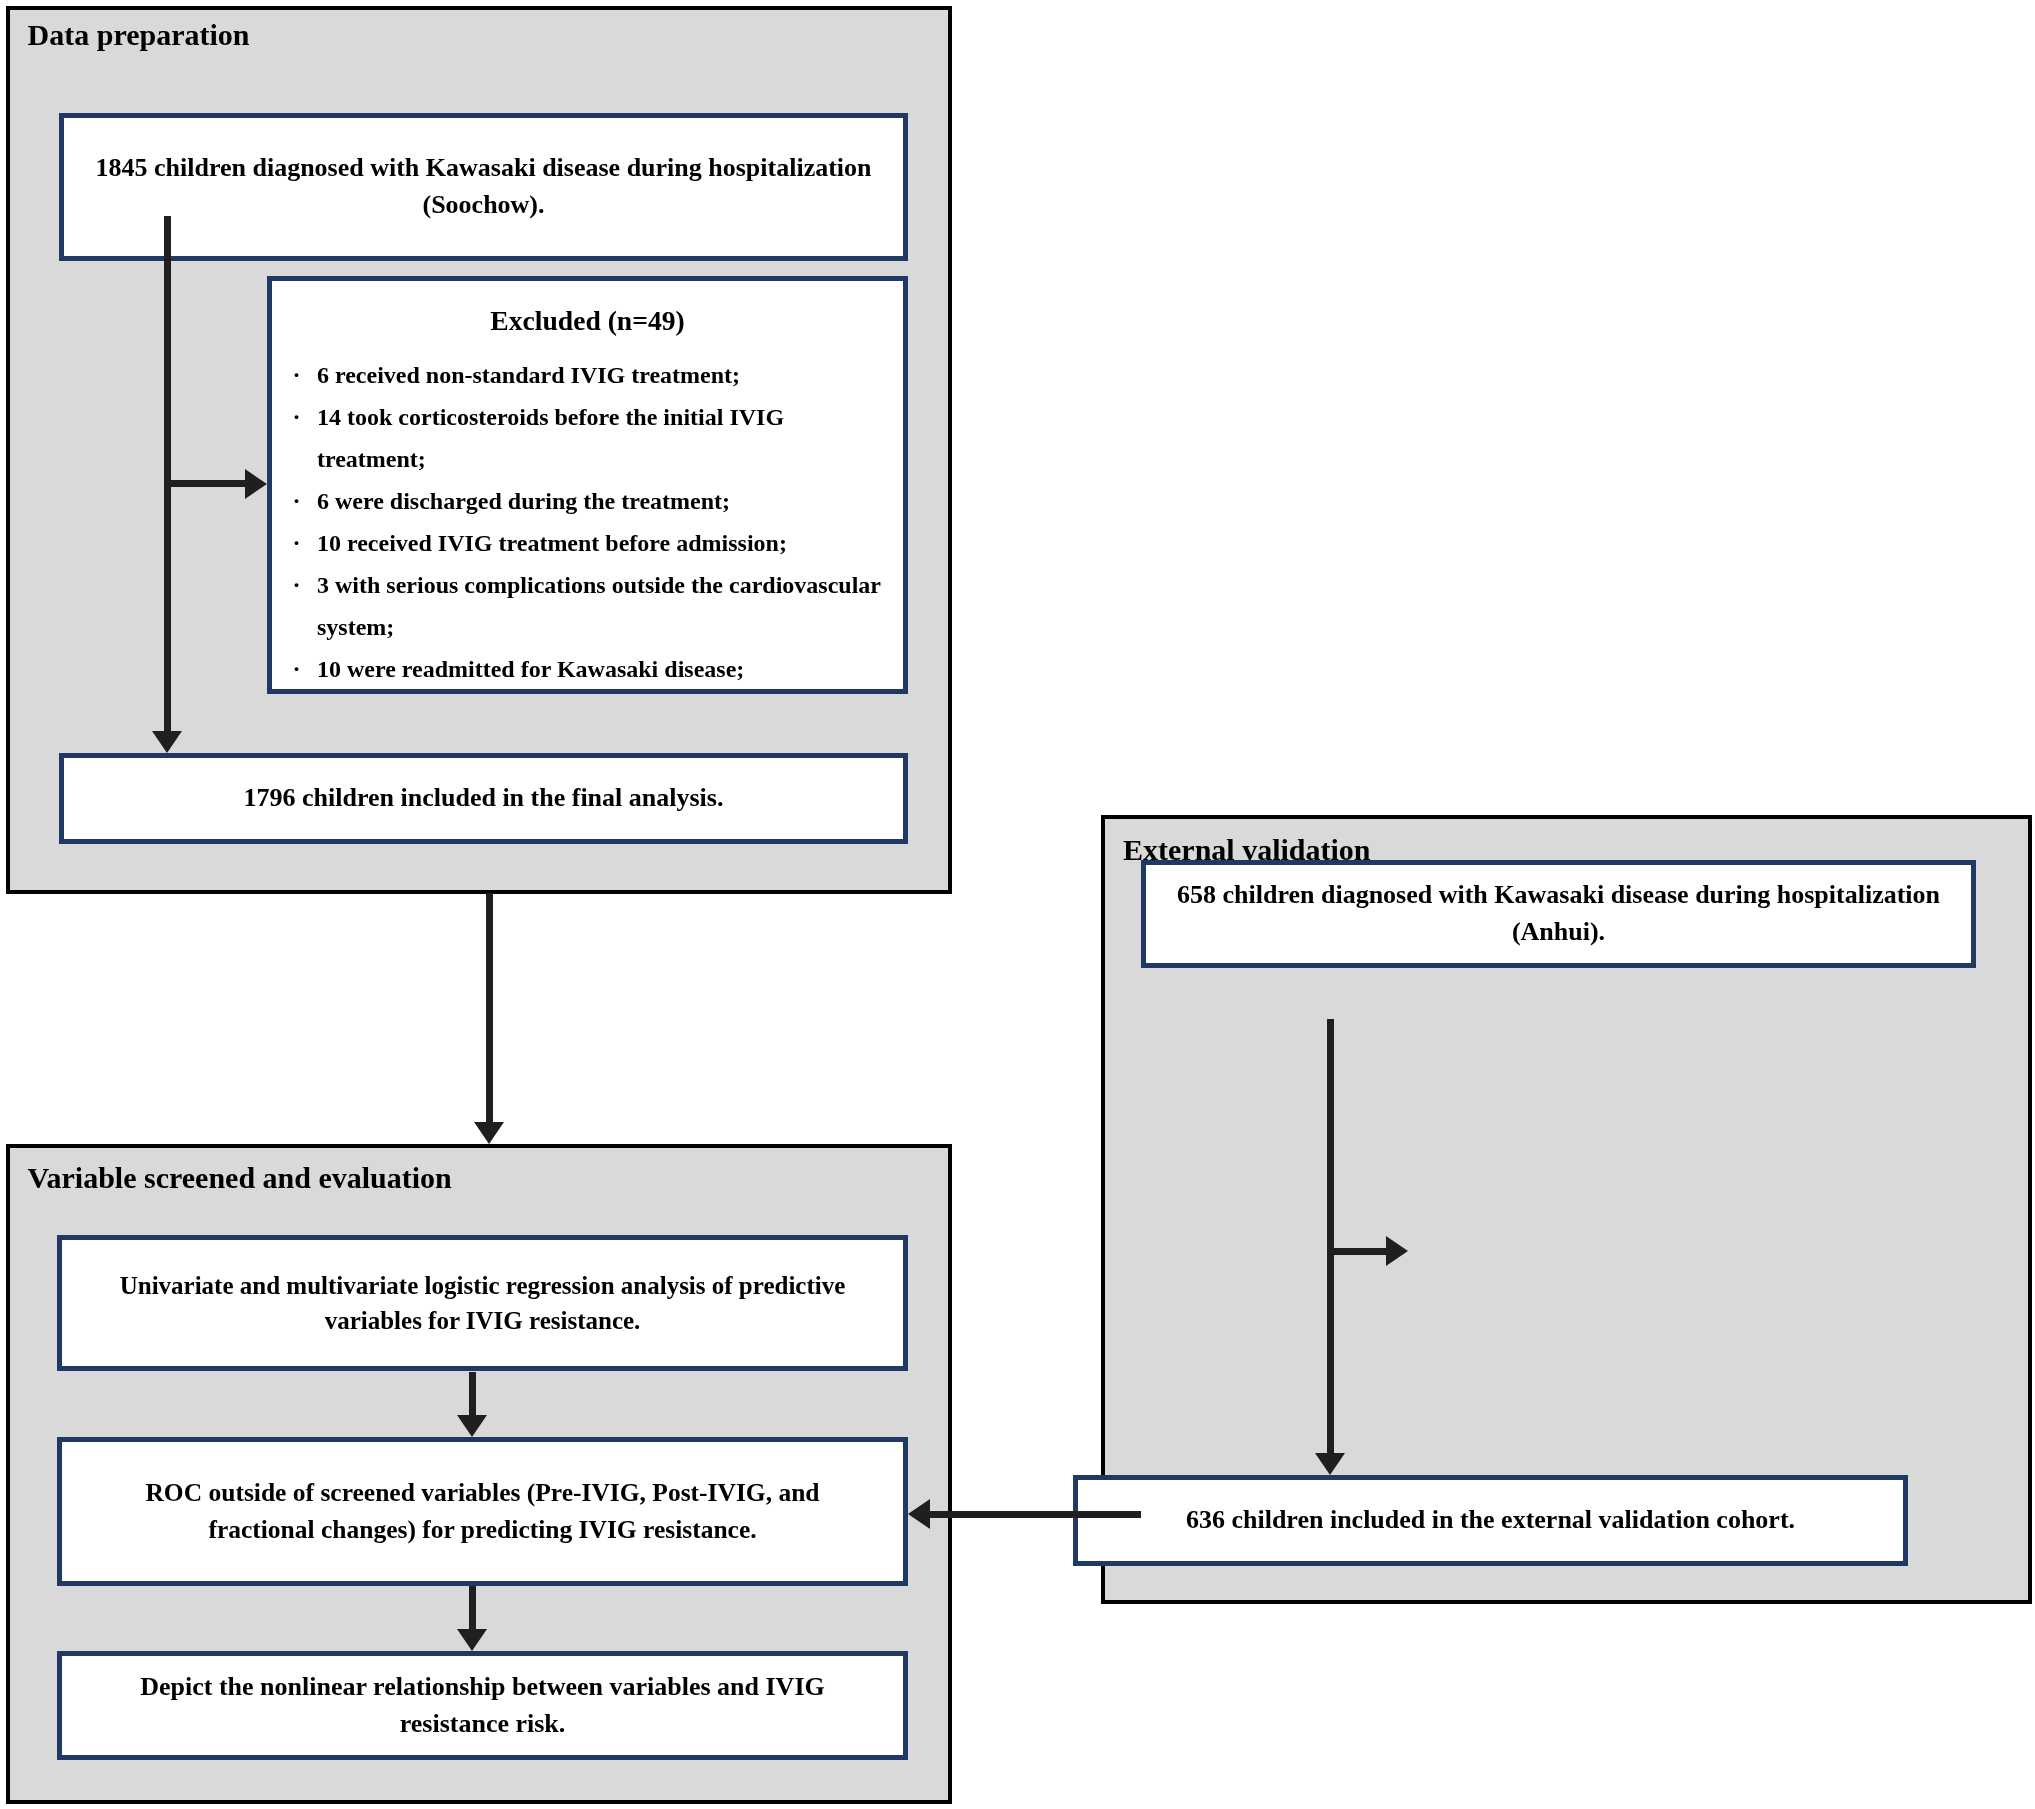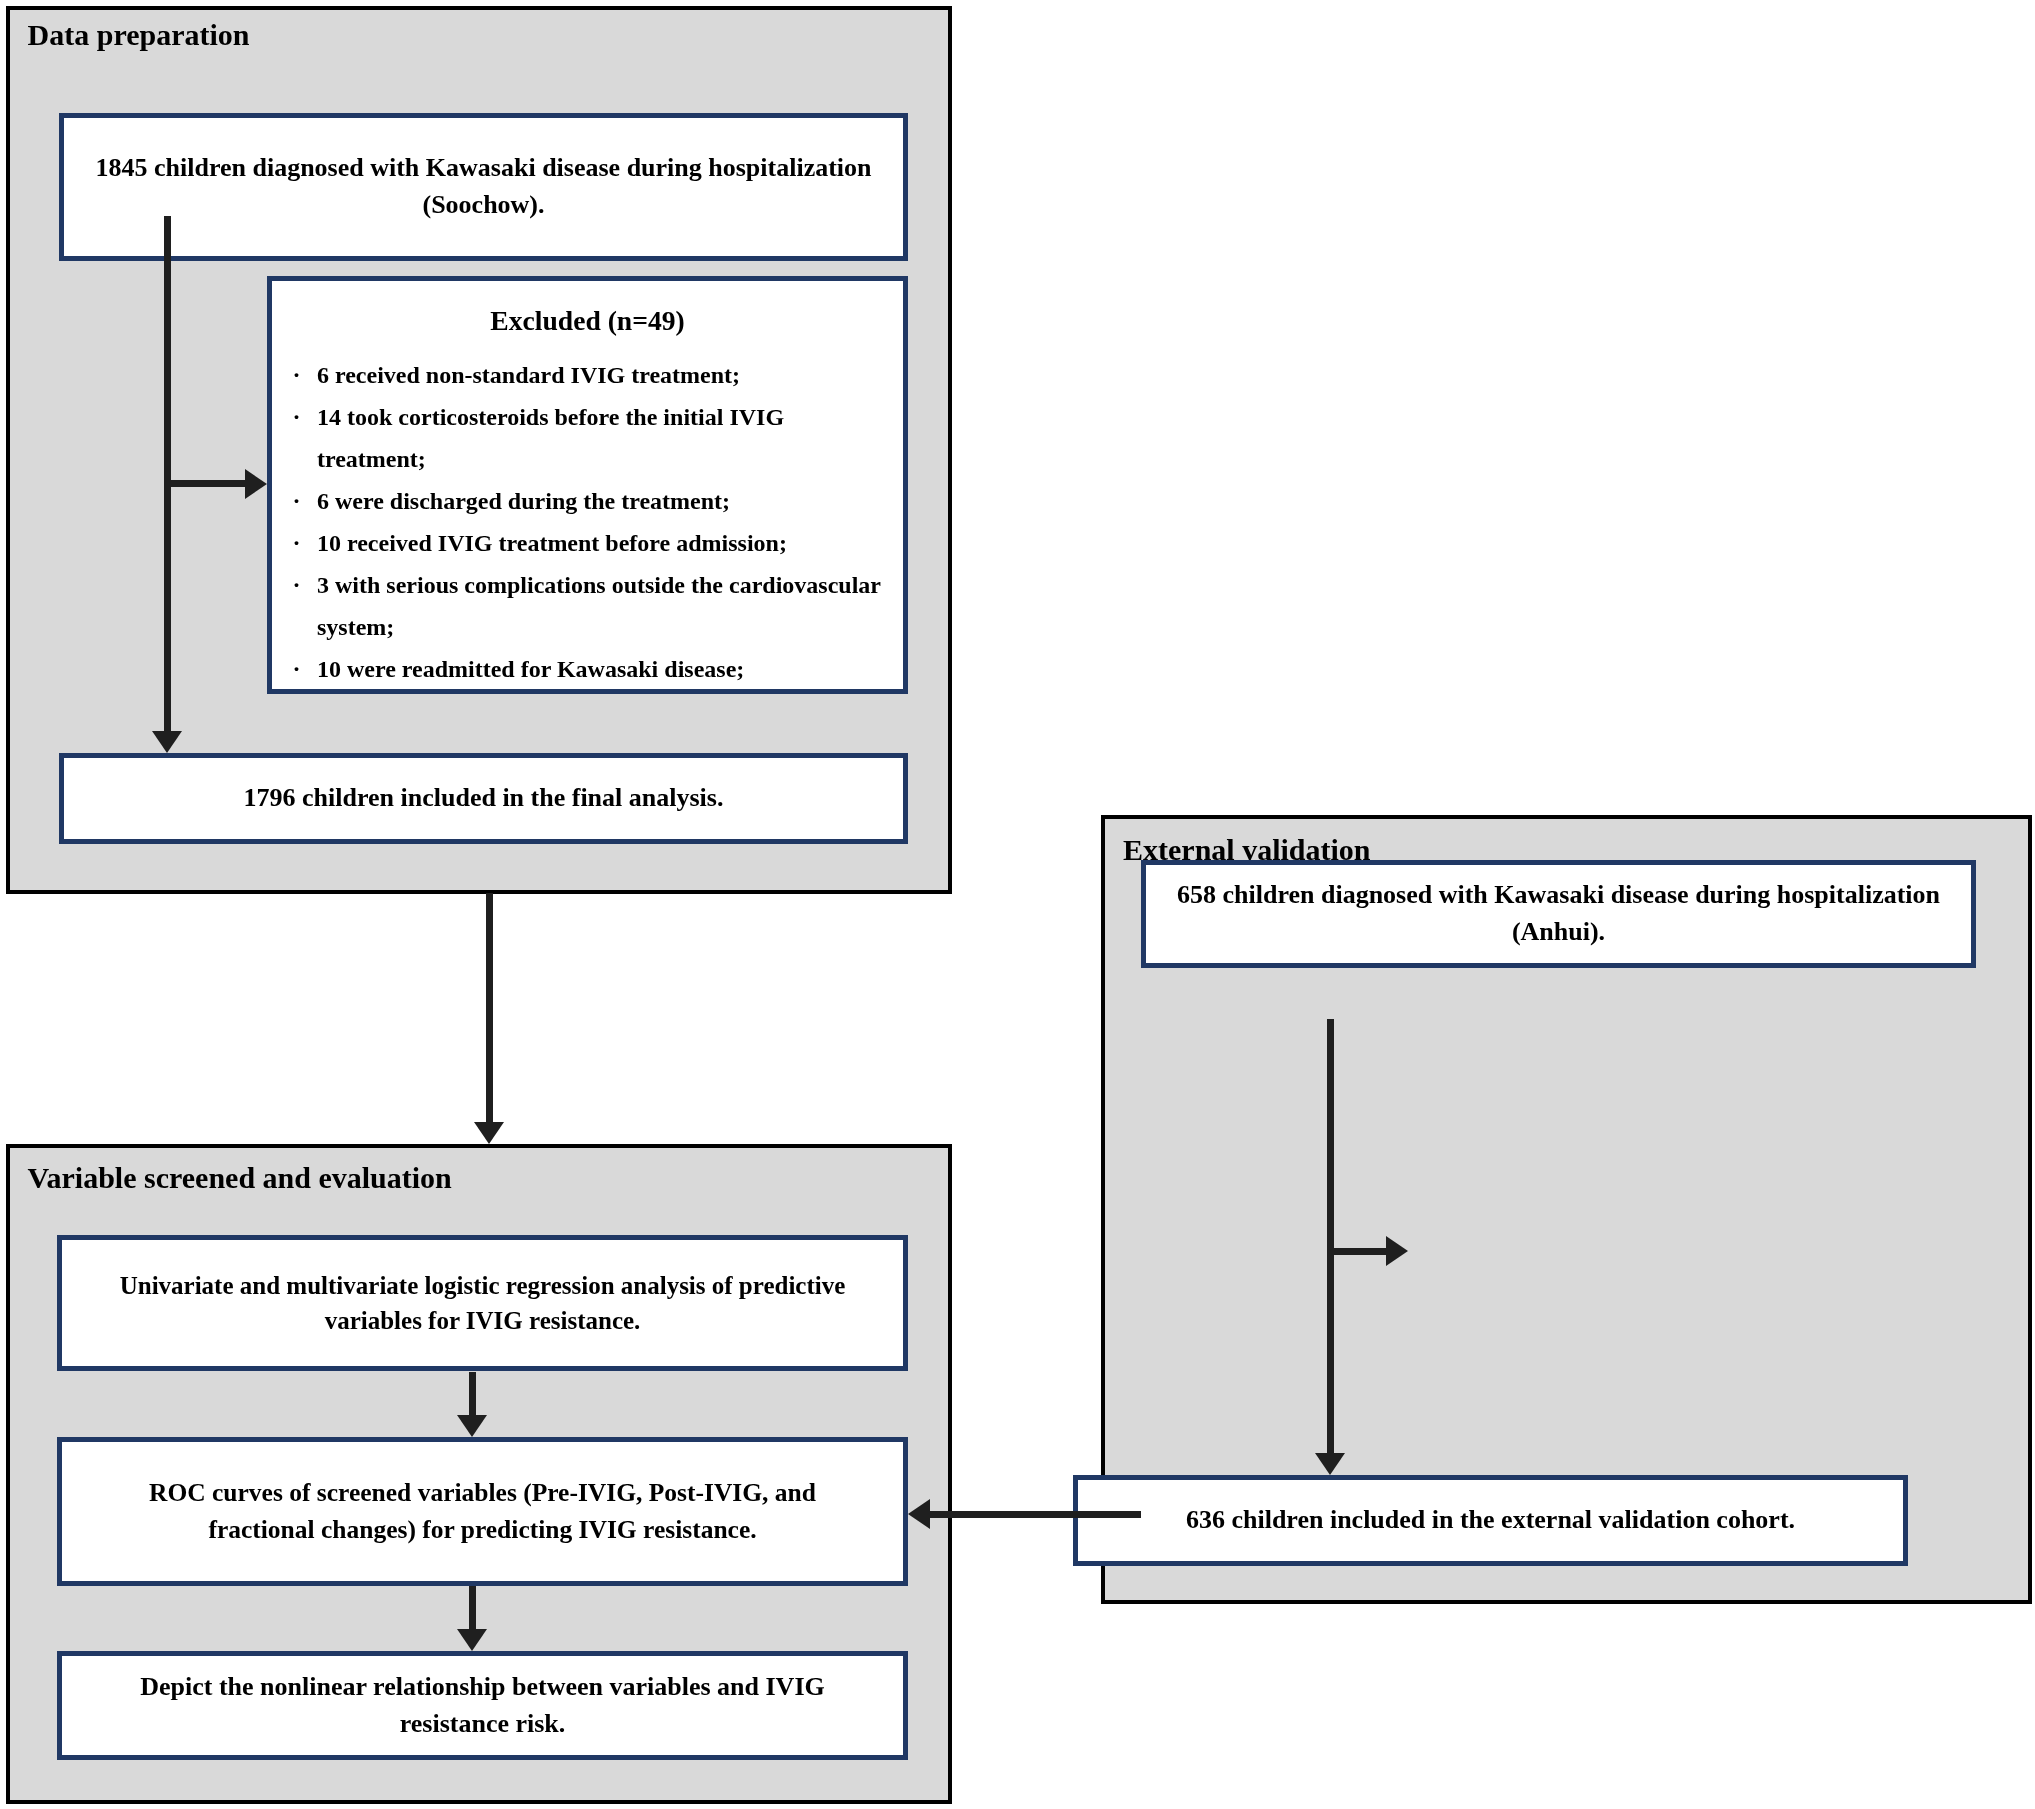--- a/index.html
+++ b/index.html
@@ -133,21 +133,21 @@
   <div class="head down" style="left:474px;top:1122px;"></div>
 
   <section class="panel" style="left:5.5px;top:1144px;width:946px;height:660px;"></section>
   <h2 class="panel-title" style="left:27.6px;top:1161px;">Variable screened and evaluation</h2>
 
   <div class="box wuniv" style="left:57px;top:1235px;width:851px;height:136px;">
     <span class="txt">Univariate and multivariate logistic regression analysis of predictive variables for IVIG resistance.</span>
   </div>
 
   <div class="box wroc" style="left:57px;top:1437px;width:851px;height:149px;">
-    <span class="txt">ROC curves of screened variables (Pre-IVIG, Post-IVIG, and fractional changes) for predicting IVIG resistance.</span>
+    <span class="txt">ROC outside of screened variables (Pre-IVIG, Post-IVIG, and fractional changes) for predicting IVIG resistance.</span>
   </div>
 
   <div class="box wdep" style="left:57px;top:1651px;width:851px;height:109px;">
     <span class="txt">Depict the nonlinear relationship between variables and IVIG resistance risk.</span>
   </div>
 
   <div class="vline" style="left:469px;top:1372px;height:45px;"></div>
   <div class="head down" style="left:457px;top:1415px;"></div>
   <div class="vline" style="left:469px;top:1586px;height:44px;"></div>
   <div class="head down" style="left:457px;top:1629px;"></div>

